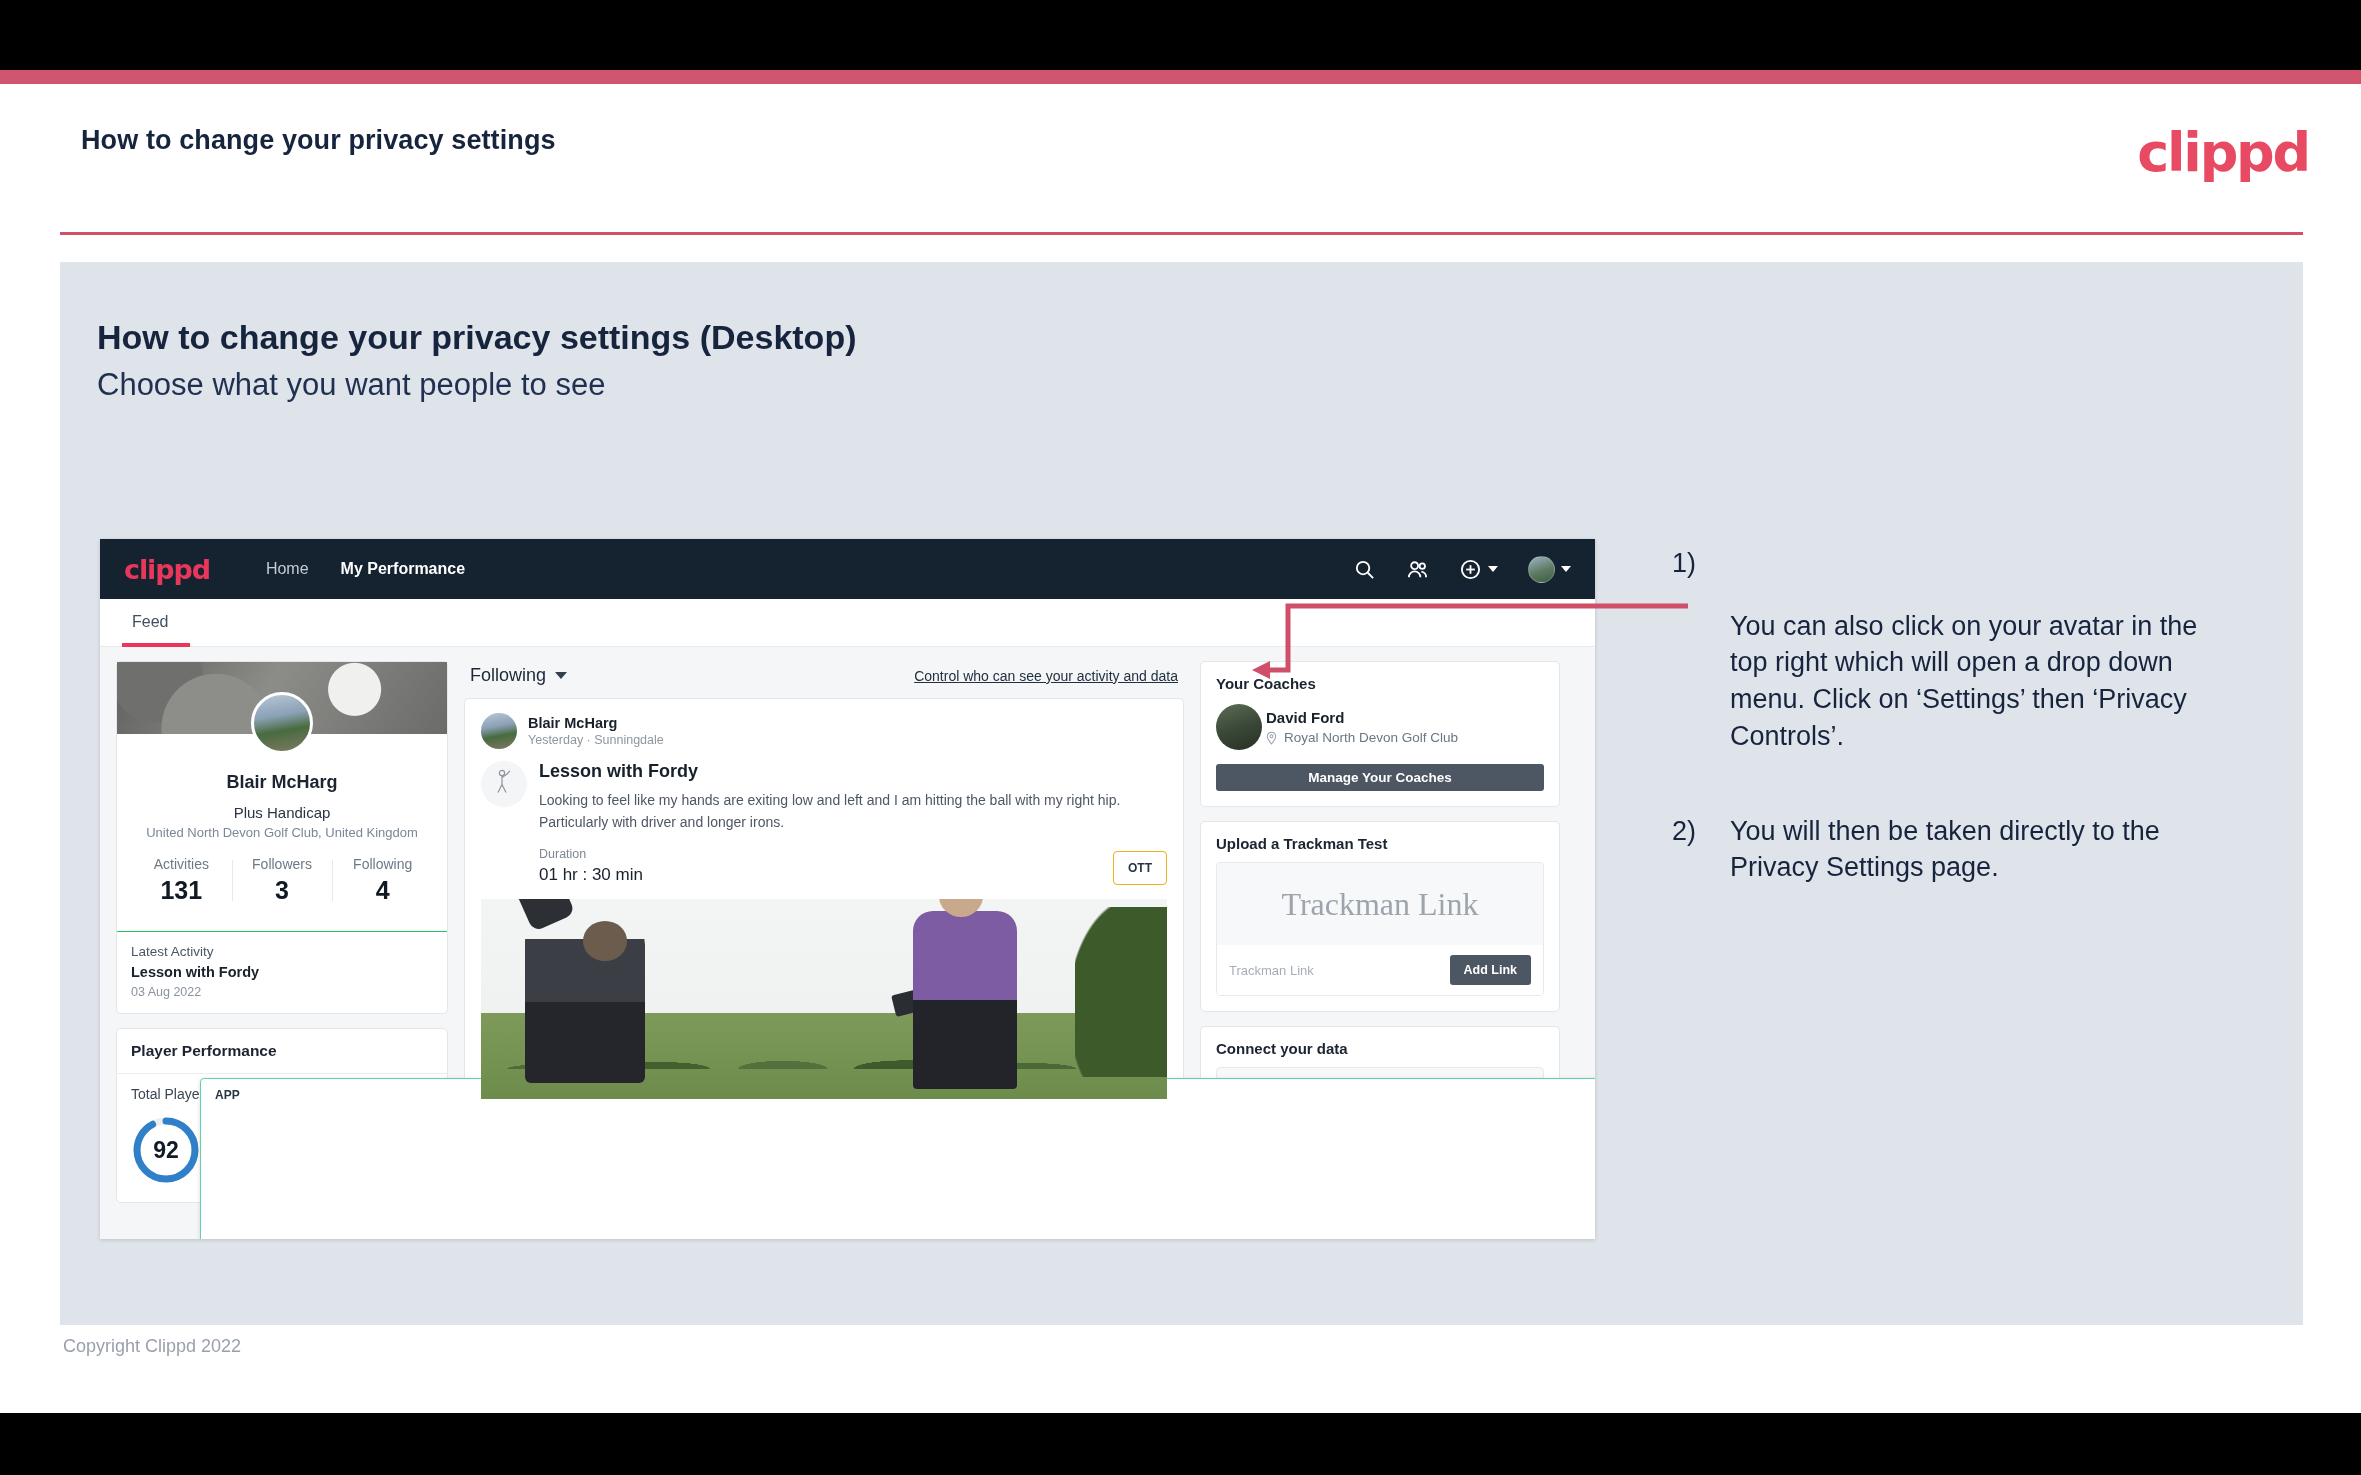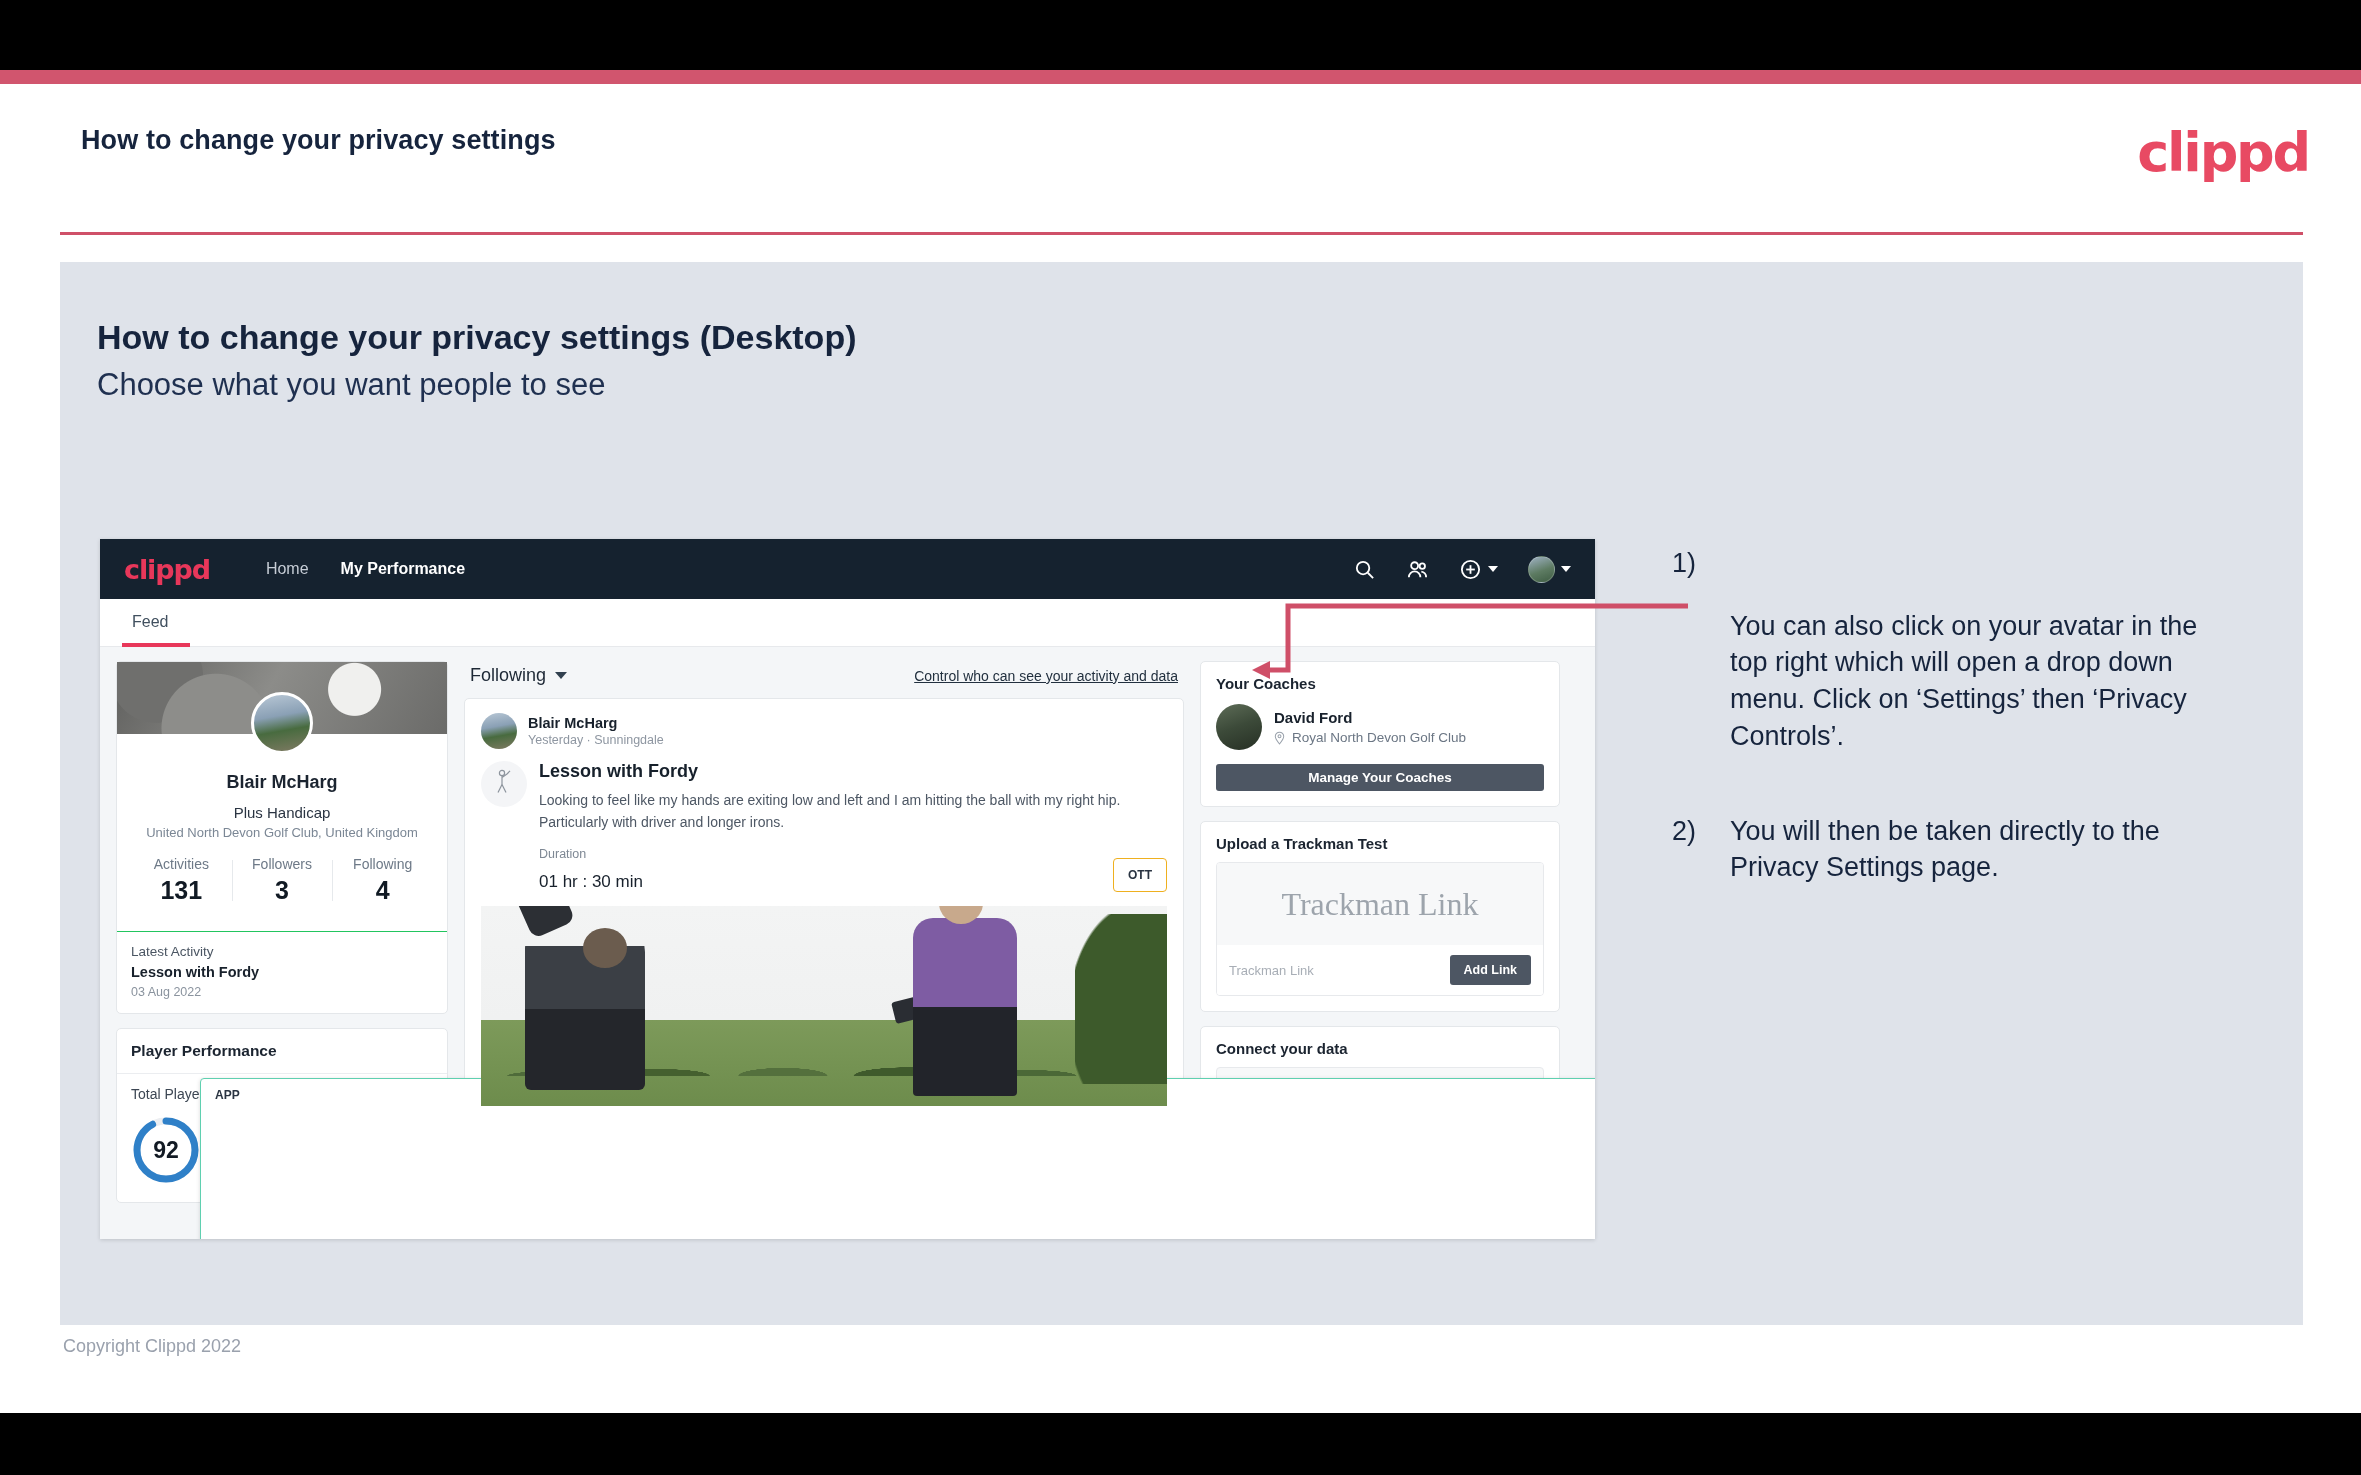--- a/index.html
+++ b/index.html
@@ -152,21 +152,21 @@
              background: linear-gradient(170deg,#b9c8d6 0%,#8aa0b5 38%,#486b3f 62%,#7f7a63 100%); }
   .post-name { font-size: 14.5px; font-weight: 700; color: #18212c; }
   .post-meta { font-size: 12.5px; color: #8e96a1; margin-top: 2px; }
   .post-main { display: flex; gap: 12px; padding: 2px 16px 0 16px; }
   .swing-ic { width: 46px; height: 46px; flex: 0 0 46px; border-radius: 50%; background: #f4f5f7;
               display: flex; align-items: center; justify-content: center; }
   .post-title { font-size: 18px; font-weight: 700; color: #16202b; }
   .post-text { font-size: 14px; color: #4d5764; line-height: 1.55; margin-top: 8px; max-width: 600px; }
   .dur-row { display: flex; align-items: flex-end; justify-content: space-between; margin-top: 14px; }
   .dur-lbl { font-size: 12.5px; color: #7e8894; }
-  .dur-val { font-size: 17px; color: #18212c; margin-top: 11px; }
+  .dur-val { font-size: 17px; color: #18212c; margin-top: 4px; }
   .tags { display: flex; gap: 12px; }
   .tag { font-size: 12px; font-weight: 700; color: #2a3442; padding: 9px 14px; border-radius: 4px; background: #fff; }
   .tag.ott { border: 1.6px solid #efb01f; }
   .tag.app { border: 1.6px solid #5fd0b0; }
   .post-photo {
     margin: 14px 16px 0 16px; height: 200px; position: relative; overflow: hidden;
     background:
       linear-gradient(180deg,#f3f4f4 0%, #f0f1f1 56%, #f0f1f1 57%, #7d9a5a 57%, #6d8c4c 100%);
   }
   .tree-line { position: absolute; left: 0; right: 0; bottom: 30px; height: 70px;
@@ -191,21 +191,21 @@
   .golfer-r::before { content:""; position:absolute; left: 26px; top: -36px; width: 44px; height: 42px;
     background: #c8a98c; border-radius: 50%; }
   .golfer-r::after { content:""; position:absolute; left: 14px; top: -46px; width: 66px; height: 22px;
     background: #1d1f24; border-radius: 11px 11px 3px 3px; }
   .tripod { position: absolute; right: 248px; bottom: 12px; width: 4px; height: 82px; background: #1f2227; }
   .tripod::before { content:""; position:absolute; left: -22px; top: -16px; width: 52px; height: 22px;
     background: #2a2d33; border-radius: 3px; transform: rotate(-14deg); }
 
   
   .rc-head { padding: 13px 15px 10px; font-size: 15px; font-weight: 700; color: #1b2430; }
-  .coach-row { display: flex; align-items: center; gap: 12px; padding: 2px 15px 14px; }
+  .coach-row { display: flex; align-items: center; gap: 4px; padding: 2px 15px 14px; }
   .coach-av { width: 46px; height: 46px; border-radius: 50%;
               background: linear-gradient(160deg,#5e6d58 0%, #3c4a39 48%, #262f24 100%); }
   .coach-name { font-size: 15px; font-weight: 700; color: #18212c; }
   .coach-club { font-size: 13.5px; color: #6b7holder; }
   .coach-club { font-size: 13.5px; color: #6b7684; display: flex; align-items: center; gap: 7px; margin-top: 4px; }
   .pin { width: 11px; height: 14px; }
   .btn-dark { display: block; margin: 0 15px 15px; padding: 6px 0; text-align: center;
               background: #4d5663; color: #fff; font-size: 13.5px; font-weight: 700; border-radius: 3px; }
   .tm-box { margin: 0 15px; border: 1px solid #e7e9ec; border-radius: 4px; overflow: hidden; }
   .tm-logo { height: 82px; background: #f7f8f9; display: flex; align-items: center; justify-content: center;

